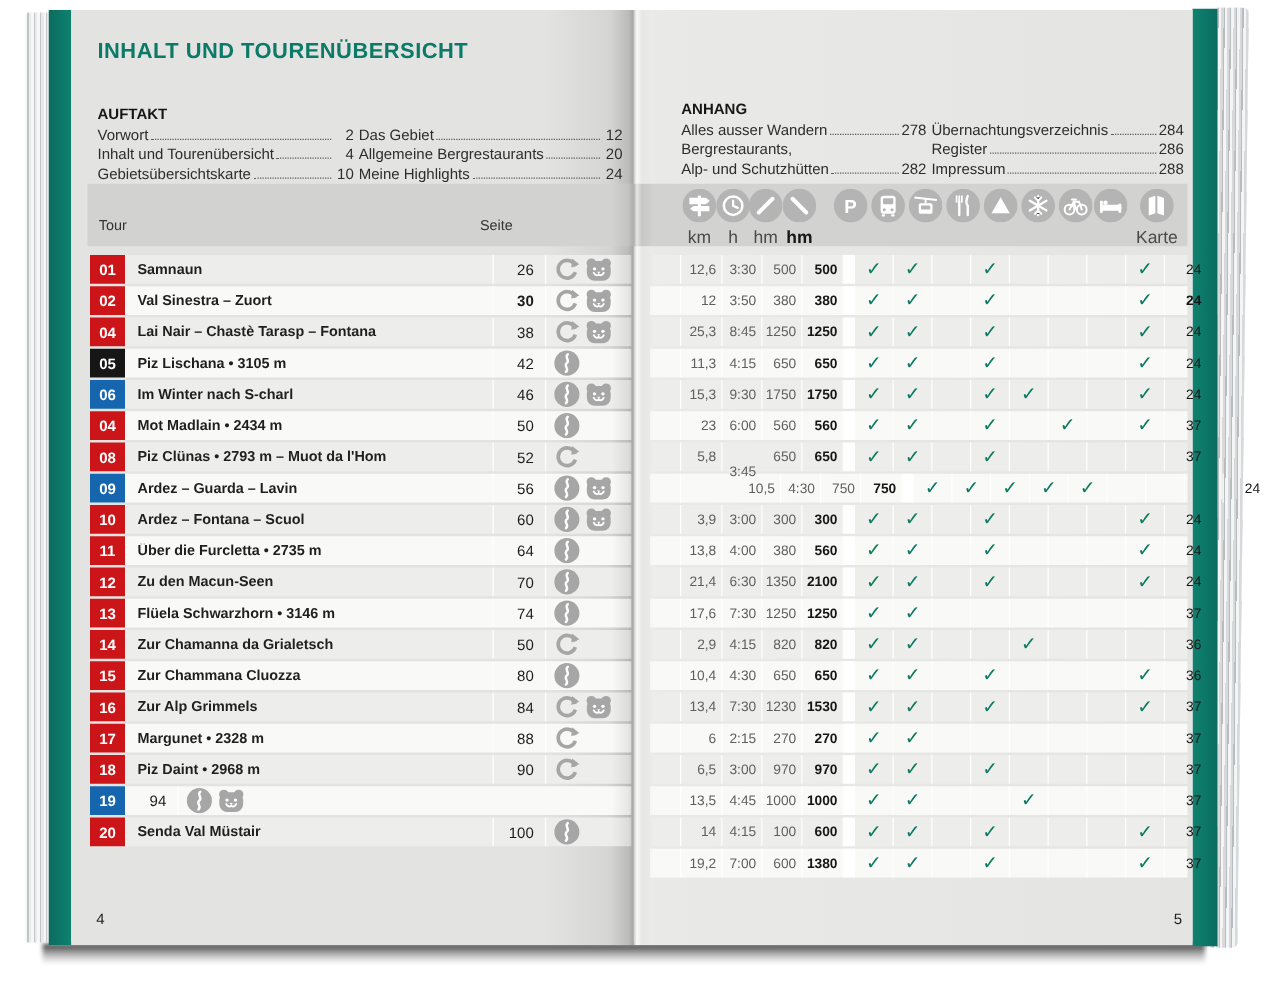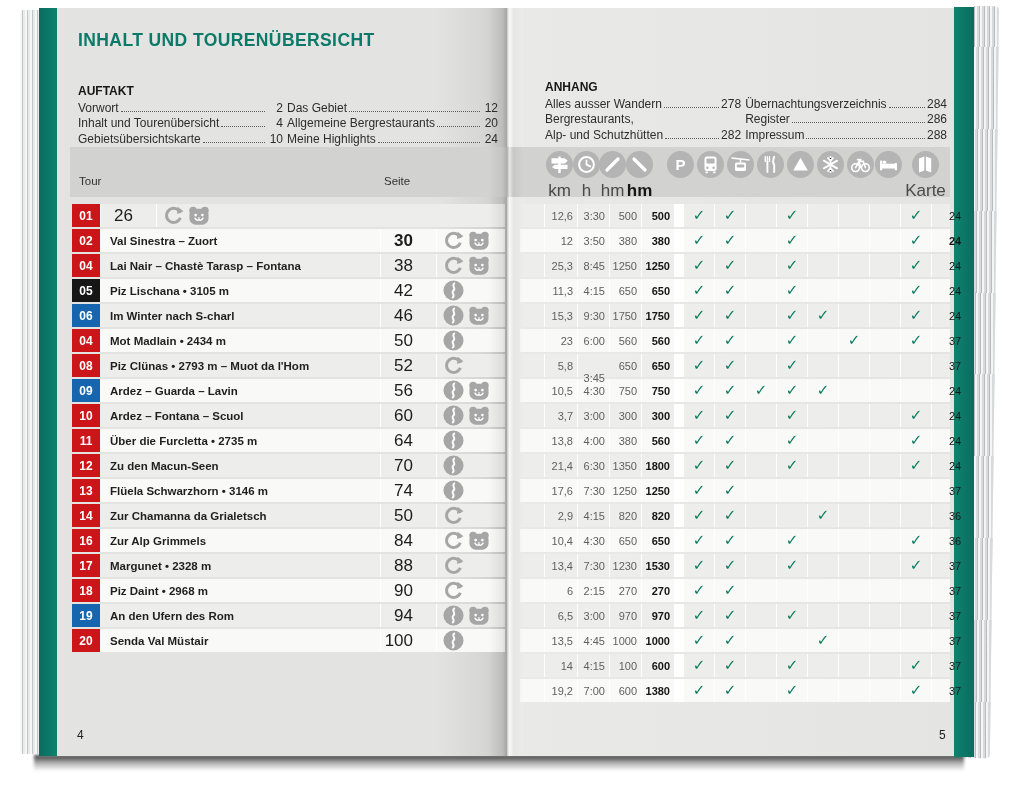--- a/index.html
+++ b/index.html
@@ -45,38 +45,38 @@
 
   
   .band{position:absolute;top:139px;height:50px;background:#d2d2d1;}
   #band-left{left:13px;width:437px;}
   #band-right{left:0;width:443px;}
   .band-text{position:absolute;font-size:11.5px;color:#333;}
   #band-tour{left:9px;top:28px;}
   #band-seite{left:314px;top:28px;}
   .hicon{position:absolute;top:4px;width:27px;height:27px;}
   .hlabel{position:absolute;top:30px;left:50%;transform:translateX(-50%);
-    font-size:17px;color:#4a4a4a;}
+    font-size:14px;color:#4a4a4a;}
   .hlabel.bold{font-weight:bold;color:#161616;}
 
   
   .rows{position:absolute;top:196px;}
   #left-rows{left:15px;width:433px;}
   #right-rows{left:13px;width:430px;}
   .trow{display:flex;align-items:center;height:23px;margin-bottom:2px;}
   .trow:nth-child(odd){background:#ededec;}
   .trow:nth-child(even){background:#f9f9f8;}
 
   .badge{width:28px;height:23px;flex:none;color:#fff;font-weight:bold;font-size:12px;
     display:flex;align-items:center;justify-content:center;}
   .badge.red{background:#cc1518;}
   .badge.blue{background:#1566ae;}
   .badge.black{background:#161616;}
   .tname{flex:1;padding-left:10px;font-size:11.5px;font-weight:bold;color:#1f1f1f;white-space:nowrap;overflow:hidden;}
-  .tpage{width:32px;flex:none;text-align:right;padding-right:23px;font-size:17px;color:#1c1c1c;
+  .tpage{width:32px;flex:none;text-align:right;padding-right:9px;font-size:12px;color:#1c1c1c;
     border-left:1.5px solid rgba(255,255,255,.95);border-right:1.5px solid rgba(255,255,255,.95);
     align-self:stretch;display:flex;align-items:center;justify-content:flex-end;}
   .tpage.bold{font-weight:bold;}
   .ticons{width:62px;flex:none;display:flex;align-items:center;gap:4px;padding-left:6px;}
 
   .cell{align-self:stretch;display:flex;align-items:center;justify-content:center;flex:none;
     border-right:1.5px solid rgba(255,255,255,.95);font-size:11px;color:#5f5f5f;}
   .cell.num{justify-content:flex-end;padding-right:4px;}
   .cell.spacer{border-right:1.5px solid rgba(255,255,255,.95);}
   .cell.gap{background:rgba(255,255,255,.92);border-right:none;}
@@ -142,20 +142,21 @@
     </div>
 
     <div class="band" id="band-left">
       <span class="band-text" id="band-tour">Tour</span>
       <span class="band-text" id="band-seite">Seite</span>
     </div>
 
     <div class="rows" id="left-rows">
         <div class="trow">
           <span class="badge red">01</span>
+          <span class="tname">Samnaun</span>
           <span class="tpage">26</span>
           <span class="ticons">
             <svg viewBox="0 0 24 24" width="21" height="21">
               <path d="M19.8 14.6 A8.1 8.1 0 1 1 19.8 9.2" fill="none" stroke="#a6a6a6" stroke-width="3.3"></path>
               <polygon points="16.8,2 23.4,7.2 16,10.2" fill="#a6a6a6"></polygon>
             </svg>
             <svg viewBox="0 0 24 22" width="22" height="20">
               <circle cx="5.5" cy="5" r="4.2" fill="#a6a6a6"></circle>
               <circle cx="18.5" cy="5" r="4.2" fill="#a6a6a6"></circle>
               <rect x="1.5" y="3" width="21" height="17.5" rx="7" fill="#a6a6a6"></rect>
@@ -337,20 +338,31 @@
           <span class="tname">Zur Chamanna da Grialetsch</span>
           <span class="tpage">50</span>
           <span class="ticons">
             <svg viewBox="0 0 24 24" width="21" height="21">
               <path d="M19.8 14.6 A8.1 8.1 0 1 1 19.8 9.2" fill="none" stroke="#a6a6a6" stroke-width="3.3"></path>
               <polygon points="16.8,2 23.4,7.2 16,10.2" fill="#a6a6a6"></polygon>
             </svg>
           </span>
         </div>
         <div class="trow">
+          <span class="badge red">15</span>
+          <span class="tname">Zur Chammana Cluozza</span>
+          <span class="tpage">80</span>
+          <span class="ticons">
+            <svg viewBox="0 0 22 22" width="21" height="21">
+              <circle cx="11" cy="11" r="10.5" fill="#a6a6a6"></circle>
+              <path d="M11.8 3.6 C8.4 6.2 14.2 8.6 10.9 11 C7.8 13.4 13.6 15.6 10.2 18.4" fill="none" stroke="#fff" stroke-width="2" stroke-linecap="round"></path>
+            </svg>
+          </span>
+        </div>
+        <div class="trow">
           <span class="badge red">16</span>
           <span class="tname">Zur Alp Grimmels</span>
           <span class="tpage">84</span>
           <span class="ticons">
             <svg viewBox="0 0 24 24" width="21" height="21">
               <path d="M19.8 14.6 A8.1 8.1 0 1 1 19.8 9.2" fill="none" stroke="#a6a6a6" stroke-width="3.3"></path>
               <polygon points="16.8,2 23.4,7.2 16,10.2" fill="#a6a6a6"></polygon>
             </svg>
             <svg viewBox="0 0 24 22" width="22" height="20">
               <circle cx="5.5" cy="5" r="4.2" fill="#a6a6a6"></circle>
@@ -380,21 +392,20 @@
           <span class="tpage">90</span>
           <span class="ticons">
             <svg viewBox="0 0 24 24" width="21" height="21">
               <path d="M19.8 14.6 A8.1 8.1 0 1 1 19.8 9.2" fill="none" stroke="#a6a6a6" stroke-width="3.3"></path>
               <polygon points="16.8,2 23.4,7.2 16,10.2" fill="#a6a6a6"></polygon>
             </svg>
           </span>
         </div>
         <div class="trow">
           <span class="badge blue">19</span>
-          <span class="tname">An den Ufern des Rom</span>
           <span class="tpage">94</span>
           <span class="ticons">
             <svg viewBox="0 0 22 22" width="21" height="21">
               <circle cx="11" cy="11" r="10.5" fill="#a6a6a6"></circle>
               <path d="M11.8 3.6 C8.4 6.2 14.2 8.6 10.9 11 C7.8 13.4 13.6 15.6 10.2 18.4" fill="none" stroke="#fff" stroke-width="2" stroke-linecap="round"></path>
             </svg>
             <svg viewBox="0 0 24 22" width="22" height="20">
               <circle cx="5.5" cy="5" r="4.2" fill="#a6a6a6"></circle>
               <circle cx="18.5" cy="5" r="4.2" fill="#a6a6a6"></circle>
               <rect x="1.5" y="3" width="21" height="17.5" rx="7" fill="#a6a6a6"></rect>
@@ -751,21 +762,21 @@
             <span class="chk">✓</span>
           </span>
           <span class="cell" style="width: 30px;"></span>
           <span class="cell" style="width: 30px;"></span>
           <span class="cell" style="width: 30px;"></span>
           <span class="cell" style="width: 30px;"></span>
           <span class="cell karte" style="width: 46px;">37</span>
         </div>
         <div class="trow">
           <span class="cell spacer" style="width: 24px;"></span>
-          <span class="cell num" style="width: 28px;">10,5</span>
+          <span class="cell num" style="width: 28px; margin-left: 47px;">10,5</span>
           <span class="cell num" style="width: 27px;">4:30</span>
           <span class="cell num" style="width: 27px;">750</span>
           <span class="cell num bold" style="width: 28px;">750</span>
           <span class="cell gap" style="width: 9px;"></span>
           <span class="cell" style="width: 30px;">
             <span class="chk">✓</span>
           </span>
           <span class="cell" style="width: 30px;">
             <span class="chk">✓</span>
           </span>
@@ -778,21 +789,21 @@
           <span class="cell" style="width: 30px;">
             <span class="chk">✓</span>
           </span>
           <span class="cell" style="width: 30px;"></span>
           <span class="cell" style="width: 30px;"></span>
           <span class="cell" style="width: 30px;"></span>
           <span class="cell karte" style="width: 46px;">24</span>
         </div>
         <div class="trow">
           <span class="cell spacer" style="width: 24px;"></span>
-          <span class="cell num" style="width: 28px;">3,7</span>
+          <span class="cell num" style="width: 28px;">3,9</span>
           <span class="cell num" style="width: 27px;">3:00</span>
           <span class="cell num" style="width: 27px;">300</span>
           <span class="cell num bold" style="width: 28px;">300</span>
           <span class="cell gap" style="width: 9px;"></span>
           <span class="cell" style="width: 30px;">
             <span class="chk">✓</span>
           </span>
           <span class="cell" style="width: 30px;">
             <span class="chk">✓</span>
           </span>
@@ -831,21 +842,21 @@
           <span class="cell" style="width: 30px;">
             <span class="chk">✓</span>
           </span>
           <span class="cell karte" style="width: 46px;">24</span>
         </div>
         <div class="trow">
           <span class="cell spacer" style="width: 24px;"></span>
           <span class="cell num" style="width: 28px;">21,4</span>
           <span class="cell num" style="width: 27px;">6:30</span>
           <span class="cell num" style="width: 27px;">1350</span>
-          <span class="cell num bold" style="width: 28px;">1800</span>
+          <span class="cell num bold" style="width: 28px;">2100</span>
           <span class="cell gap" style="width: 9px;"></span>
           <span class="cell" style="width: 30px;">
             <span class="chk">✓</span>
           </span>
           <span class="cell" style="width: 30px;">
             <span class="chk">✓</span>
           </span>
           <span class="cell" style="width: 30px;"></span>
           <span class="cell" style="width: 30px;">
             <span class="chk">✓</span>

